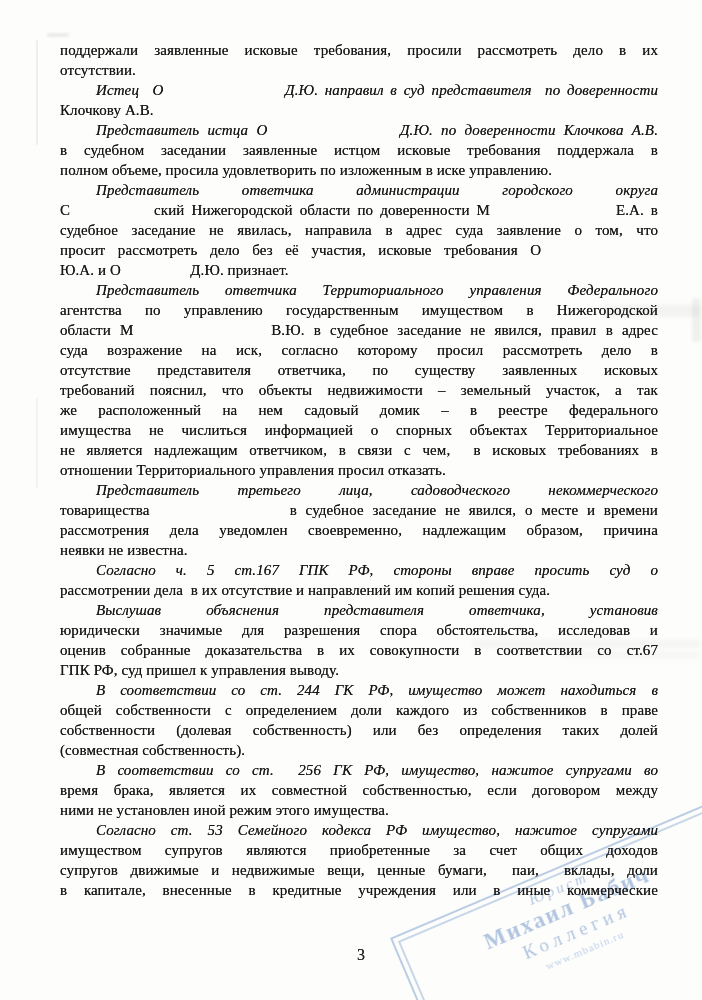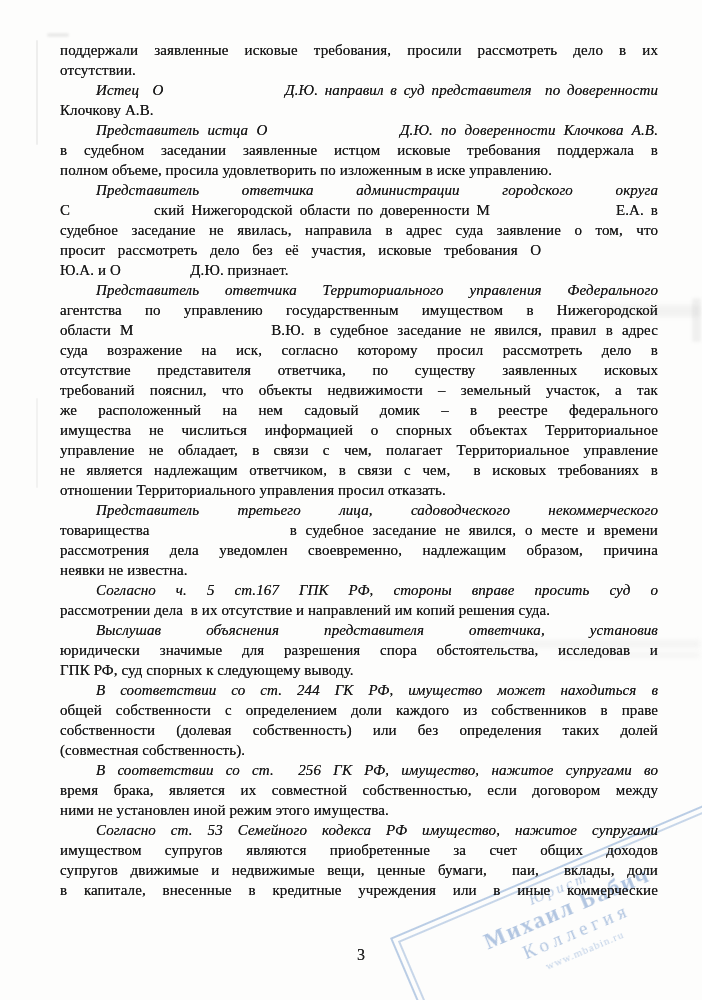--- a/index.html
+++ b/index.html
@@ -98,32 +98,32 @@
       <div class="ln">просит рассмотреть дело без её участия, исковые требования О&nbsp;&nbsp;&nbsp;&nbsp;&nbsp;&nbsp;&nbsp;&nbsp;&nbsp;&nbsp;</div>
       <div class="ln last">Ю.А. и О&nbsp;&nbsp;&nbsp;&nbsp;&nbsp;&nbsp;&nbsp;&nbsp;&nbsp;&nbsp;&nbsp;&nbsp;&nbsp;&nbsp;&nbsp;&nbsp;&nbsp;&nbsp;Д.Ю. признает.</div>
       <div class="ln ind">Представитель ответчика Территориального управления Федерального</div>
       <div class="ln">агентства по управлению государственным имуществом в Нижегородской</div>
       <div class="ln">области М&nbsp;&nbsp;&nbsp;&nbsp;&nbsp;&nbsp;&nbsp;&nbsp;&nbsp;&nbsp;&nbsp;&nbsp;&nbsp;&nbsp;&nbsp;В.Ю. в судебное заседание не явился, правил в адрес</div>
       <div class="ln">суда возражение на иск, согласно которому просил рассмотреть дело в</div>
       <div class="ln">отсутствие представителя ответчика, по существу заявленных исковых</div>
       <div class="ln">требований пояснил, что объекты недвижимости – земельный участок, а так</div>
       <div class="ln">же расположенный на нем садовый домик – в реестре федерального</div>
       <div class="ln">имущества не числиться информацией о спорных объектах Территориальное</div>
-      <div class="ln">управление не обладает, в связи с чем, полагает Территориальное управление</div>
       <div class="ln">не является надлежащим ответчиком, в связи с чем,&nbsp; в исковых требованиях в</div>
       <div class="ln last">отношении Территориального управления просил отказать.</div>
       <div class="ln ind">Представитель третьего лица, садоводческого некоммерческого</div>
       <div class="ln">товарищества&nbsp;&nbsp;&nbsp;&nbsp;&nbsp;&nbsp;&nbsp;&nbsp;&nbsp;&nbsp;&nbsp;&nbsp;&nbsp;&nbsp;&nbsp;&nbsp;в судебное заседание не явился, о месте и времени</div>
       <div class="ln">рассмотрения дела уведомлен своевременно, надлежащим образом, причина</div>
       <div class="ln last">неявки не известна.</div>
       <div class="ln ind">Согласно ч. 5 ст.167 ГПК РФ, стороны вправе просить суд о</div>
       <div class="ln last">рассмотрении дела&nbsp; в их отсутствие и направлений им копий решения суда.</div>
       <div class="ln ind">Выслушав объяснения представителя ответчика, установив</div>
       <div class="ln">юридически значимые для разрешения спора обстоятельства, исследовав и</div>
-      <div class="ln last">ГПК РФ, суд спорных к следующему выводу.</div>
+      <div class="ln">оценив собранные доказательства в их совокупности в соответствии со ст.67</div>
+      <div class="ln last">ГПК РФ, суд пришел к управления выводу.</div>
       <div class="ln ind">В соответствии со ст. 244 ГК РФ, имущество может находиться в</div>
       <div class="ln">общей собственности с определением доли каждого из собственников в праве</div>
       <div class="ln">собственности (долевая собственность) или без определения таких долей</div>
       <div class="ln last">(совместная собственность).</div>
       <div class="ln ind">В соответствии со ст.&nbsp; 256 ГК РФ, имущество, нажитое супругами во</div>
       <div class="ln">время брака, является их совместной собственностью, если договором между</div>
       <div class="ln last">ними не установлен иной режим этого имущества.</div>
       <div class="ln ind">Согласно ст. 53 Семейного кодекса РФ имущество, нажитое супругами</div>
       <div class="ln">имуществом супругов являются приобретенные за счет общих доходов</div>
       <div class="ln">супругов движимые и недвижимые вещи, ценные бумаги,&nbsp; паи,&nbsp; вклады, доли</div>

